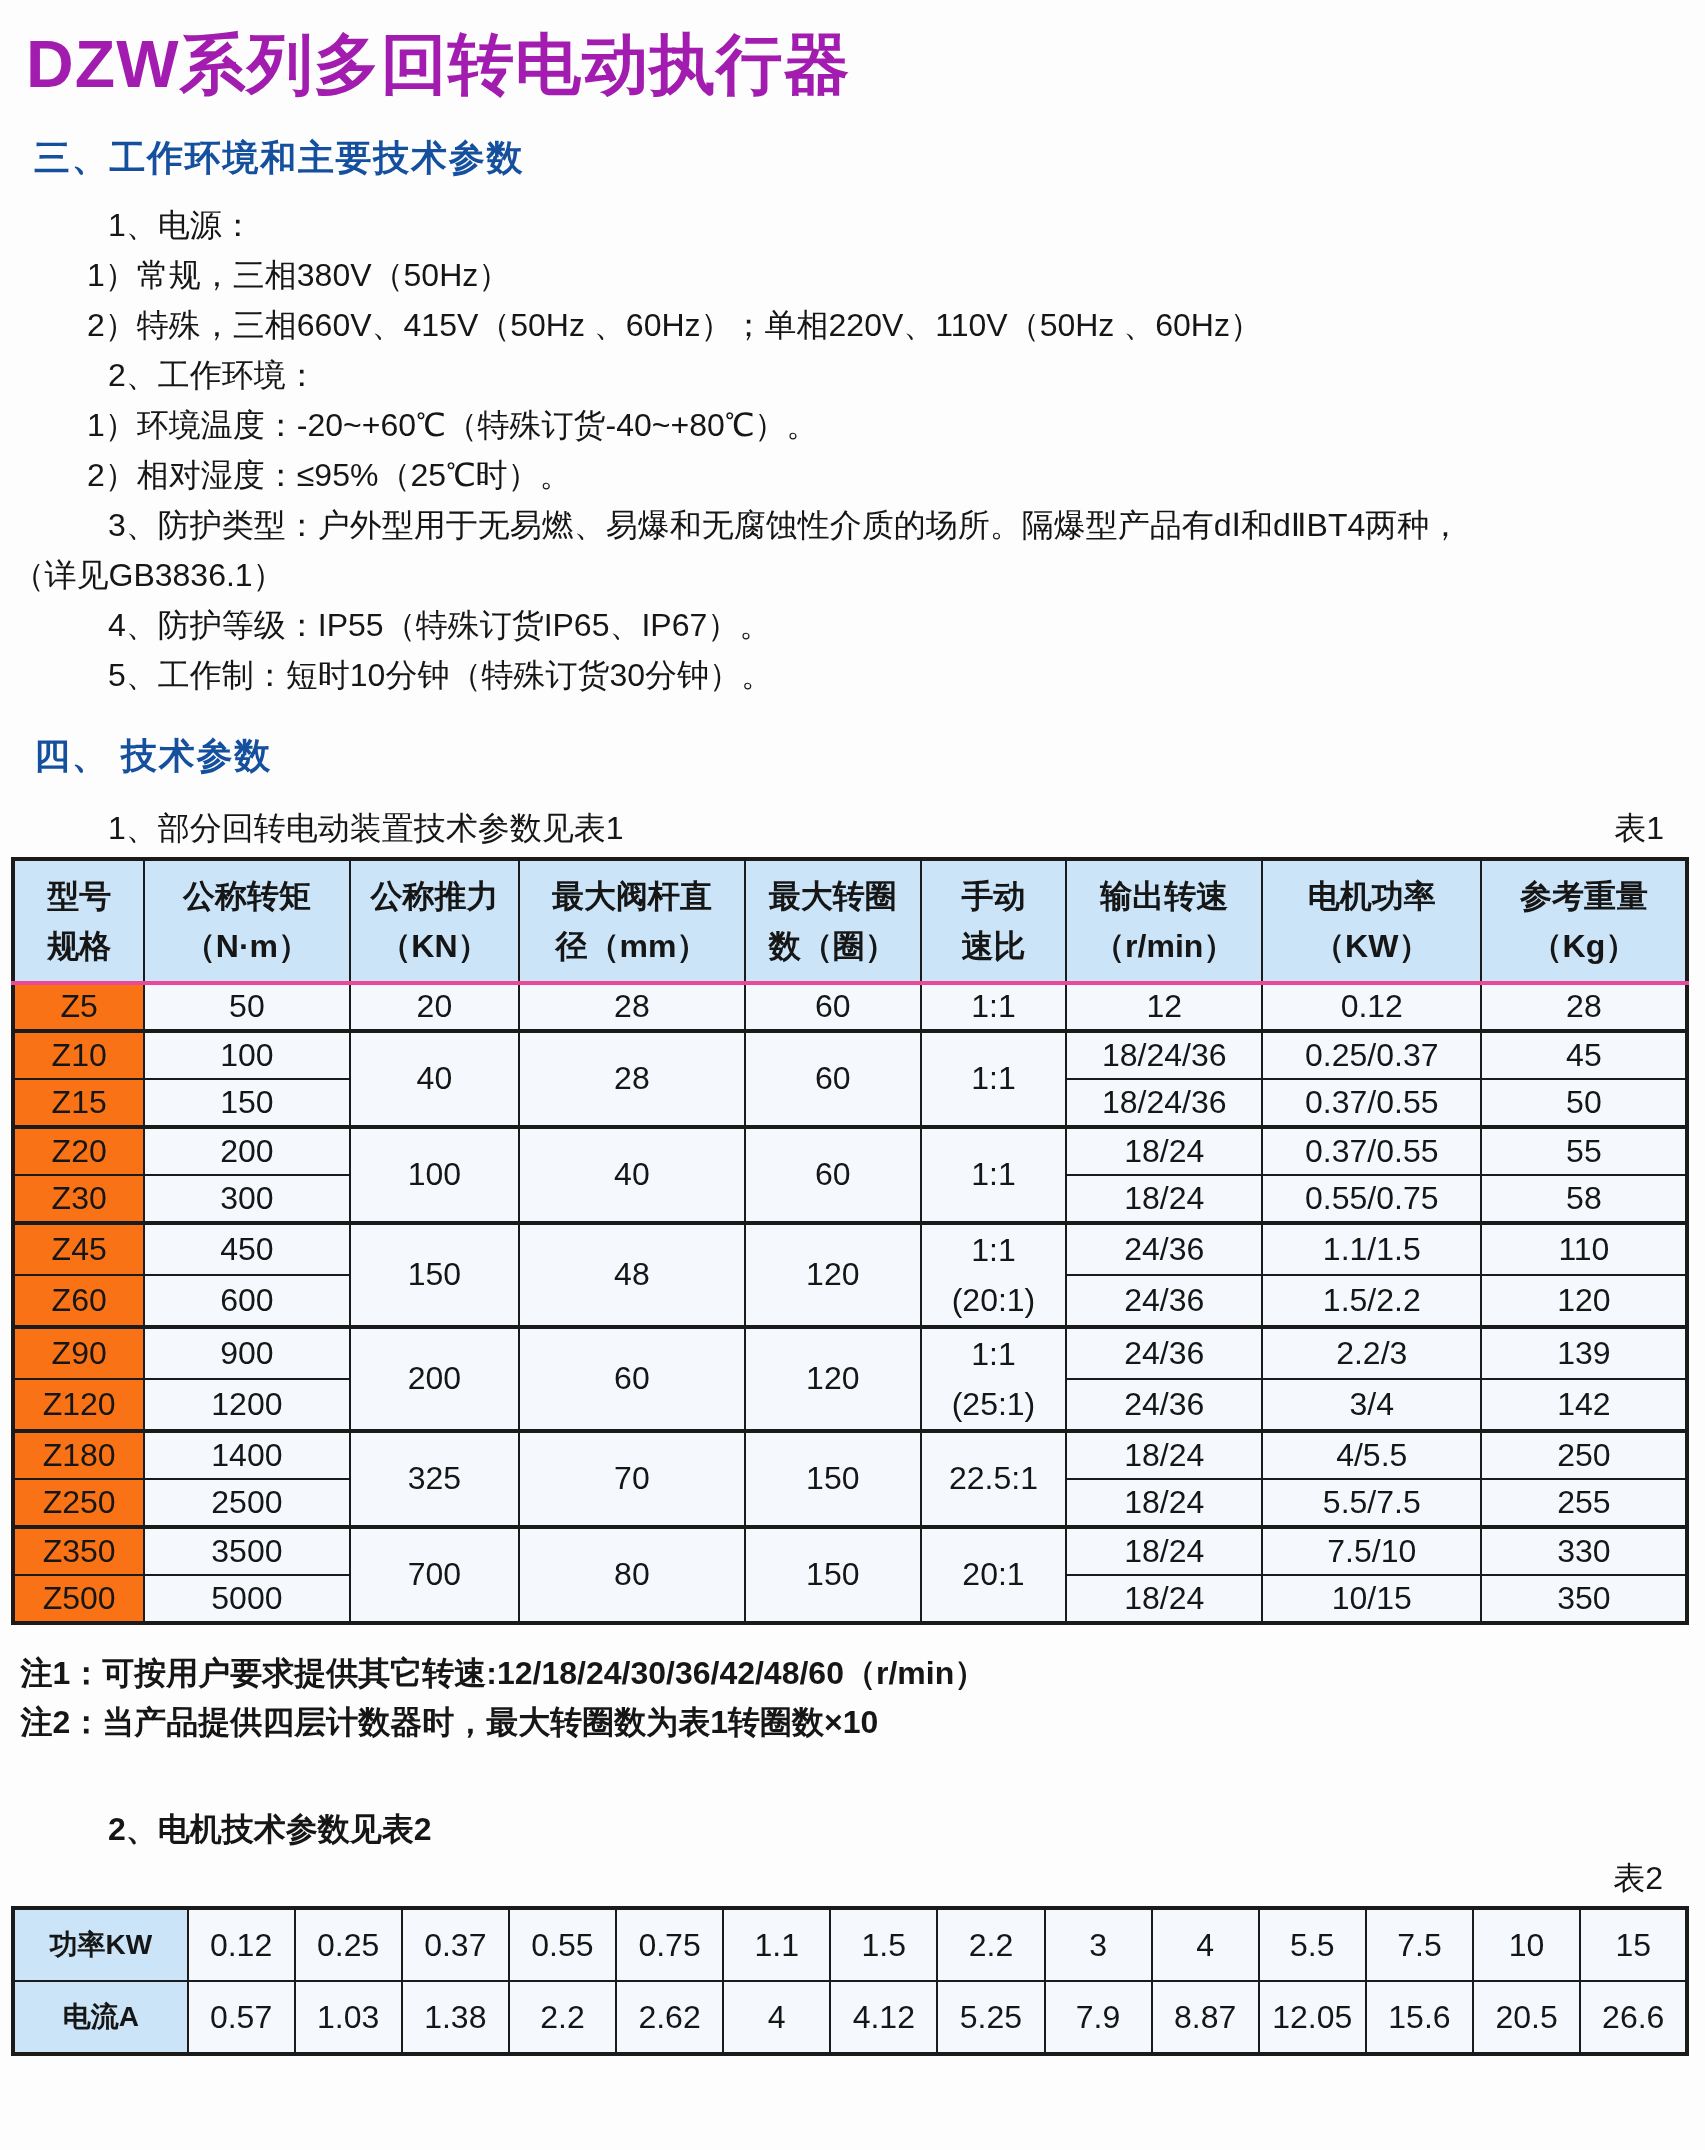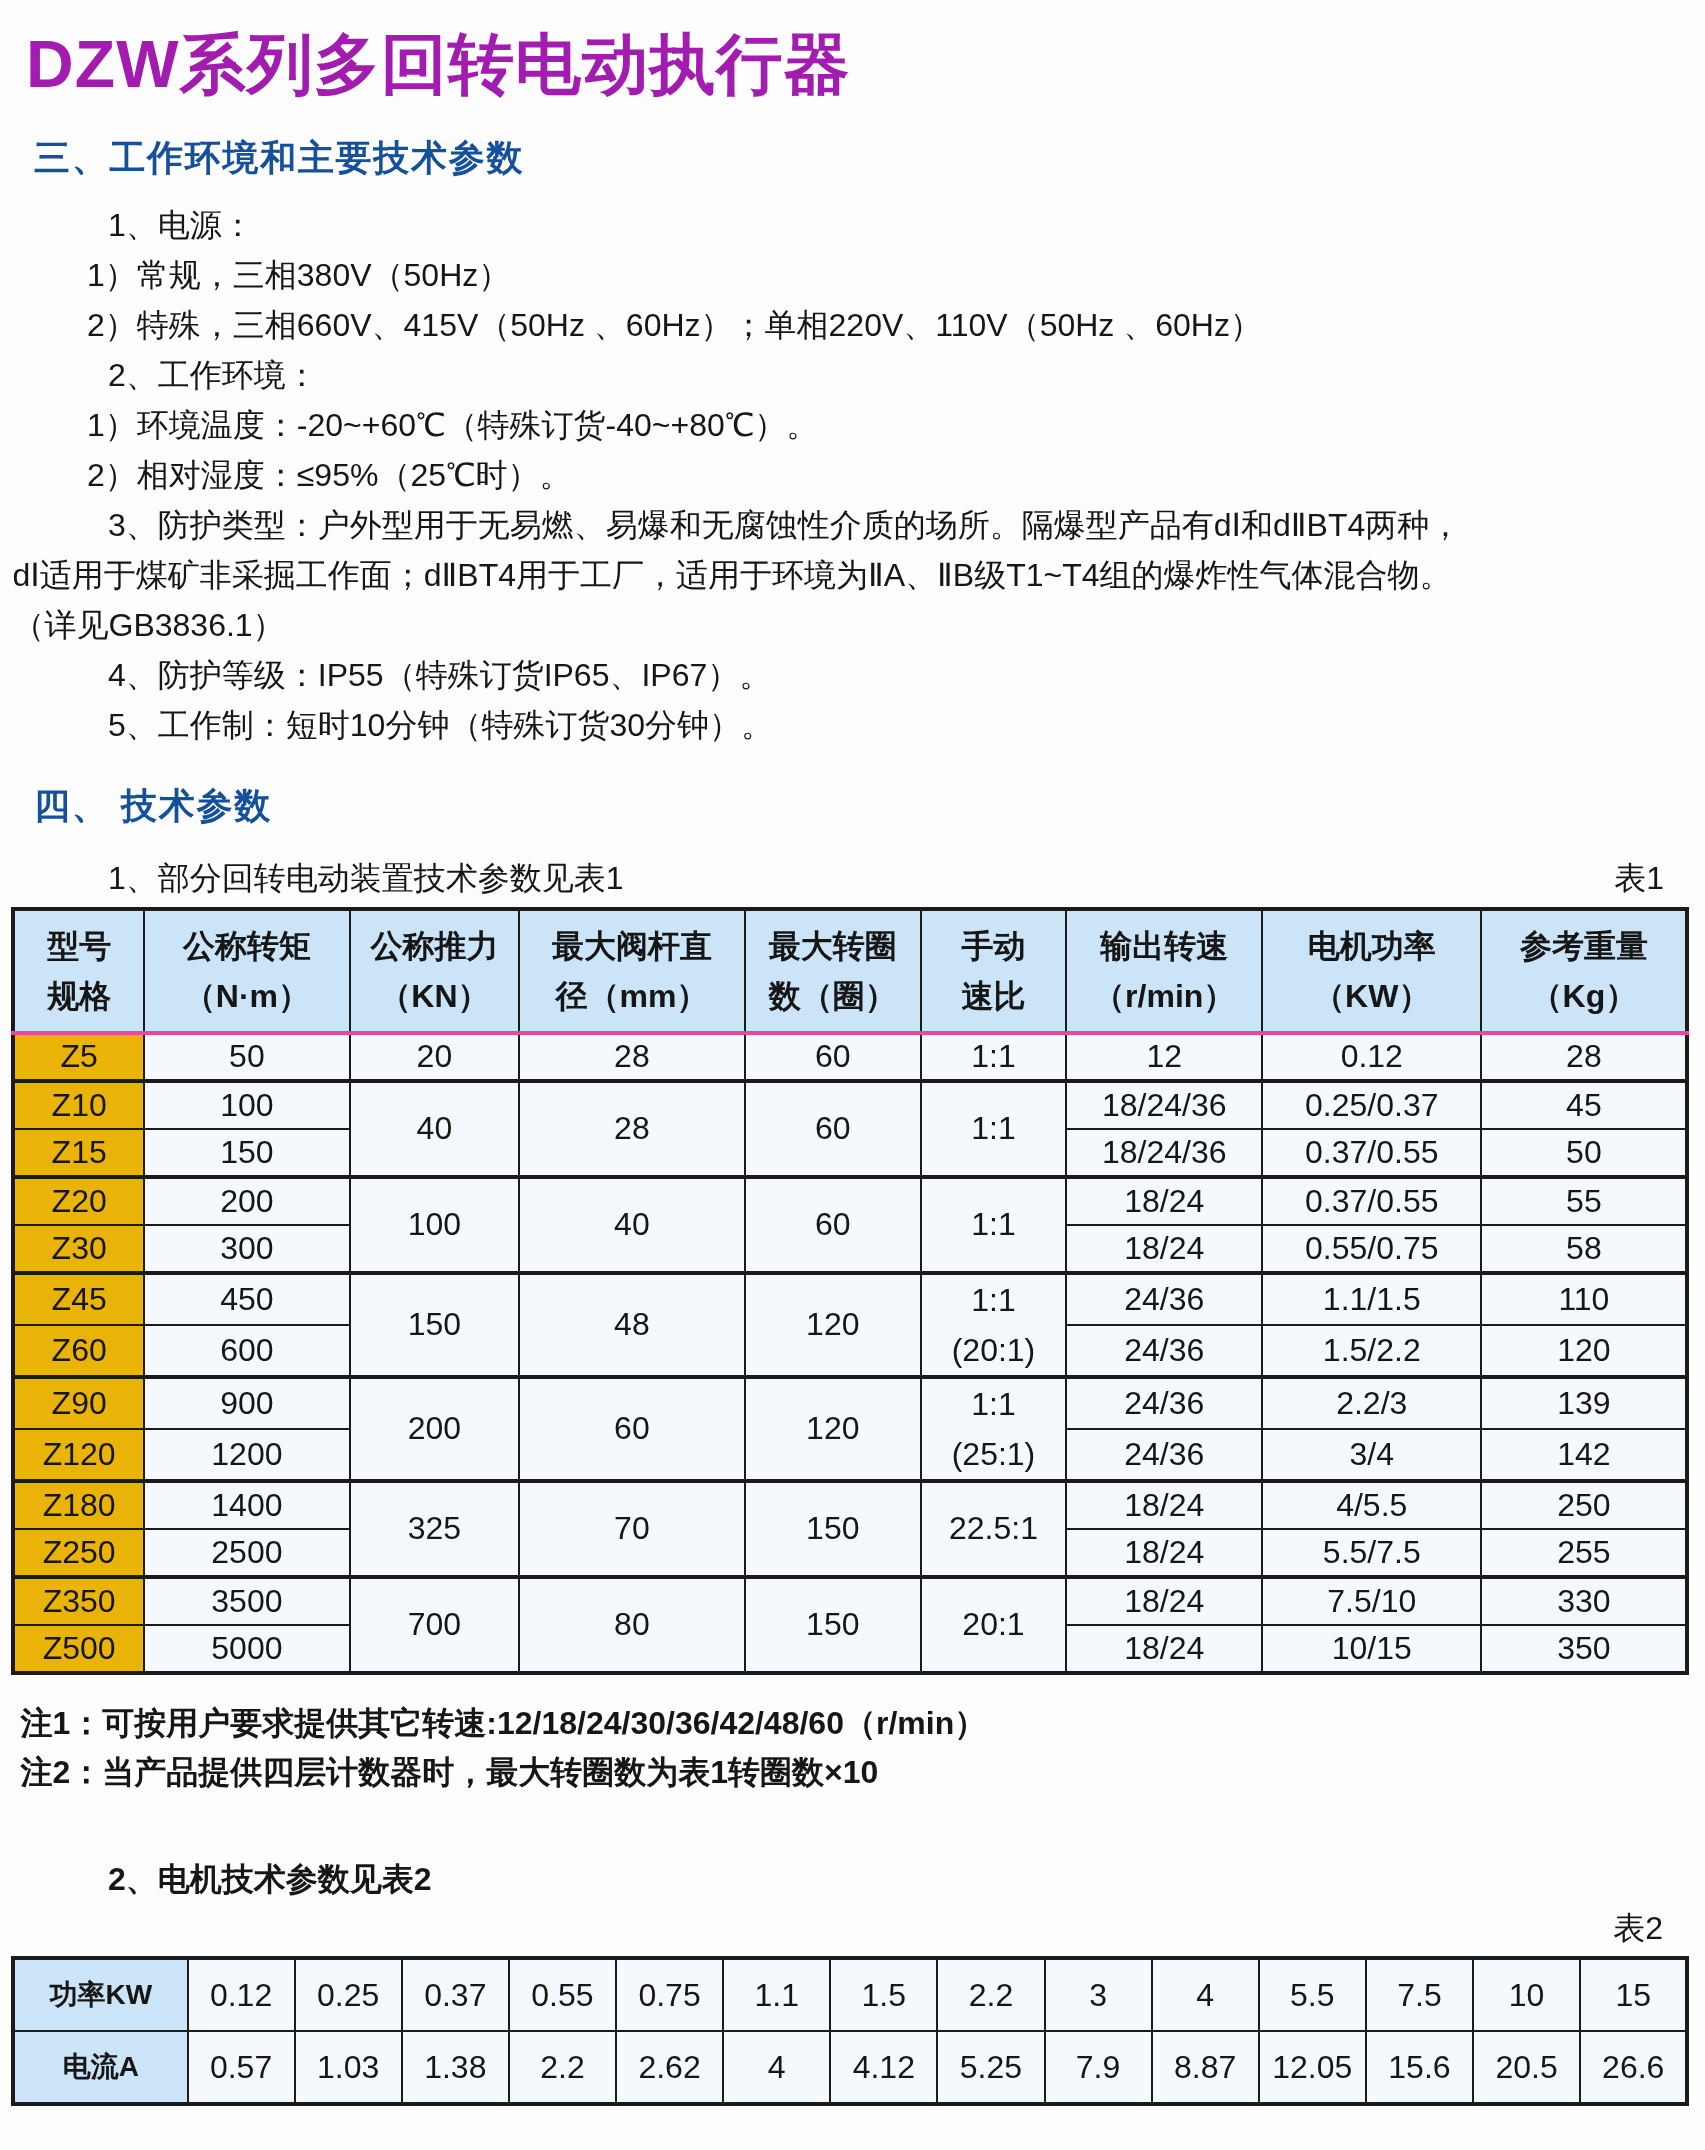--- a/index.html
+++ b/index.html
@@ -71,21 +71,21 @@
     font-weight: bold;
     height: 124px;
     border-bottom: 4px solid #ec4899;
   }
   .tbl1 thead .hl { display: block; line-height: 50px; }
   .tbl1 tbody td {
     font-size: 32px;
     height: 48px;
     background: #f5f9fd;
   }
-  .tbl1 tbody td.model { background: #eab308; margin-top: 33px; }
+  .tbl1 tbody td.model { background: #f97316; margin-top: 33px; }
   .tbl1 tbody tr.gt td { border-top: 4px solid #1b1b1b; }
   .rl { line-height: 50px; }
   .notes { margin: 24px 0 0 20.5px; }
   .note { font-size: 32px; line-height: 49px; white-space: nowrap; font-weight: 700; }
   .intro2 {
     margin: 57px 0 0 108px;
     font-size: 32px;
     line-height: 51px;
     font-weight: 700;
   }
@@ -119,21 +119,20 @@
   <section>
     <h2 class="sec-h">三、工作环境和主要技术参数</h2>
     <div class="para">
       <div class="pline l1">1、电源：</div>
       <div class="pline l2">1）常规，三相380V（50Hz）</div>
       <div class="pline l2">2）特殊，三相660V、415V（50Hz 、60Hz）；单相220V、110V（50Hz 、60Hz）</div>
       <div class="pline l1">2、工作环境：</div>
       <div class="pline l2">1）环境温度：-20~+60℃（特殊订货-40~+80℃）。</div>
       <div class="pline l2">2）相对湿度：≤95%（25℃时）。</div>
       <div class="pline l1">3、防护类型：户外型用于无易燃、易爆和无腐蚀性介质的场所。隔爆型产品有dⅠ和dⅡBT4两种，</div>
-      <div class="pline l0">dⅠ适用于煤矿非采掘工作面；dⅡBT4用于工厂，适用于环境为ⅡA、ⅡB级T1~T4组的爆炸性气体混合物。</div>
       <div class="pline l0">（详见GB3836.1）</div>
       <div class="pline l1">4、防护等级：IP55（特殊订货IP65、IP67）。</div>
       <div class="pline l1">5、工作制：短时10分钟（特殊订货30分钟）。</div>
     </div>
   </section>
 
   <section>
     <h2 class="sec-h h4">四、 技术参数</h2>
 
     <div class="introrow">

